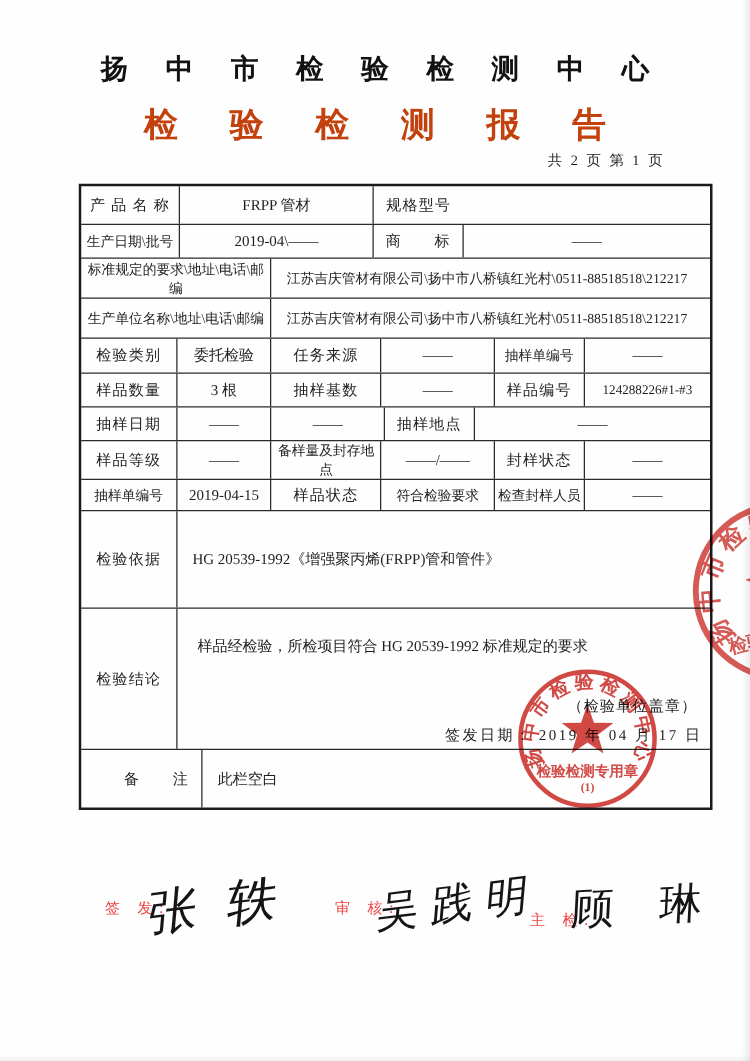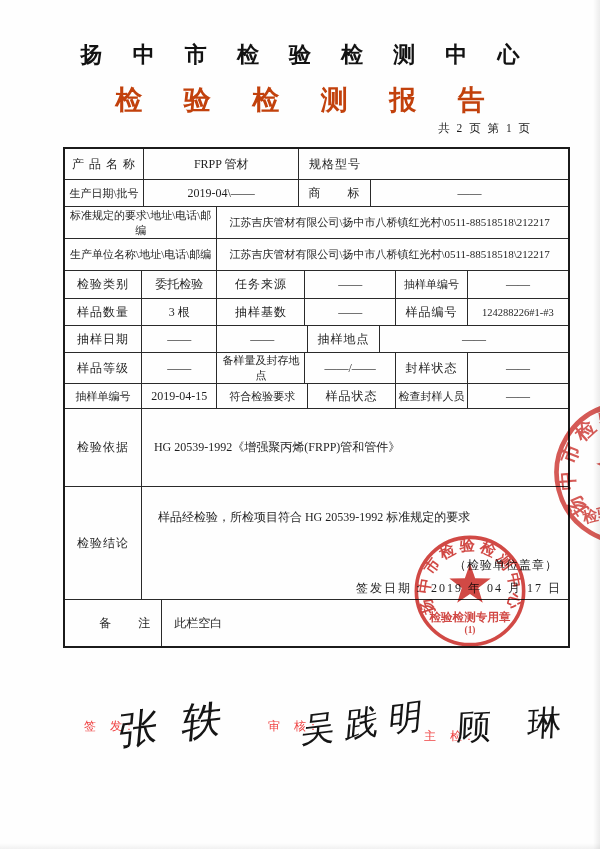--- a/index.html
+++ b/index.html
@@ -117,22 +117,22 @@
       <div class="td" style="width:15%">——</div>
       <div class="td lbl sm" style="width:17.5%">备样量及封存地点</div>
       <div class="td" style="width:18%">——/——</div>
       <div class="td lbl" style="width:14.3%">封样状态</div>
       <div class="td" style="flex:1">——</div>
     </div>
 
     <div class="tr" style="height:25px">
       <div class="td lbl sm" style="width:15.3%">抽样单编号</div>
       <div class="td" style="width:15%">2019-04-15</div>
+      <div class="td lbl" style="width:17.5%">样品状态</div>
       <div class="td sm" style="width:18%">符合检验要求</div>
-      <div class="td lbl" style="width:17.5%">样品状态</div>
       <div class="td lbl sm" style="width:14.3%">检查封样人员</div>
       <div class="td" style="flex:1">——</div>
     </div>
 
 
     <div class="tr" style="height:78px">
       <div class="td lbl" style="width:15.3%">检验依据</div>
       <div class="td left" style="flex:1">HG 20539-1992《增强聚丙烯(FRPP)管和管件》</div>
     </div>
 

